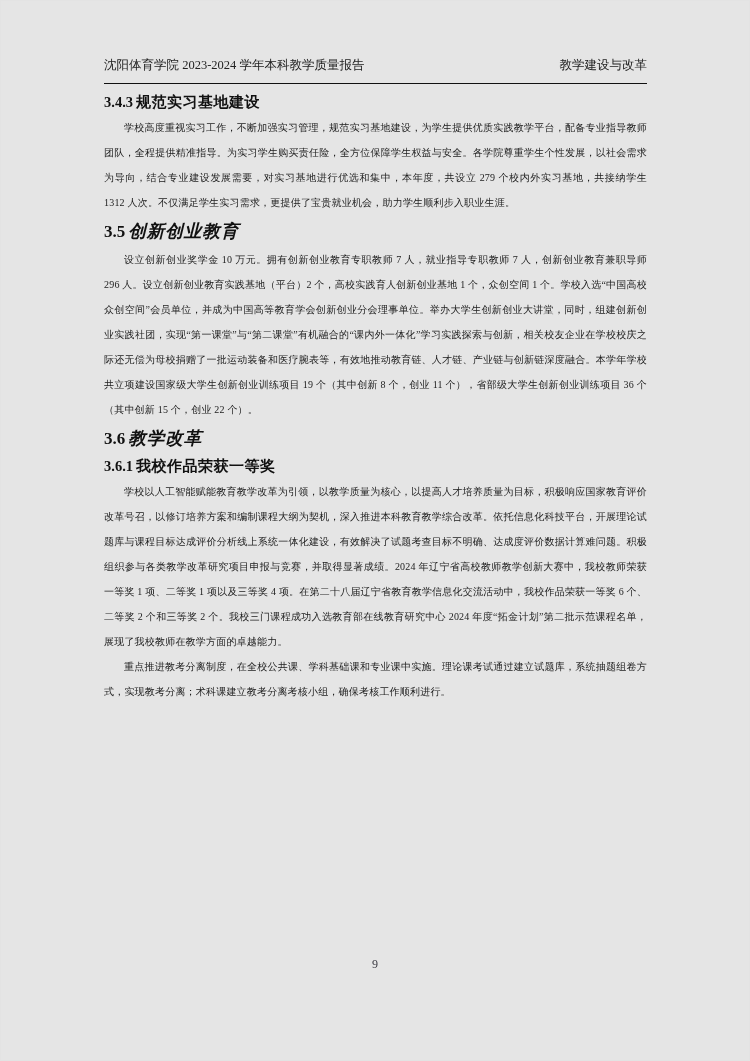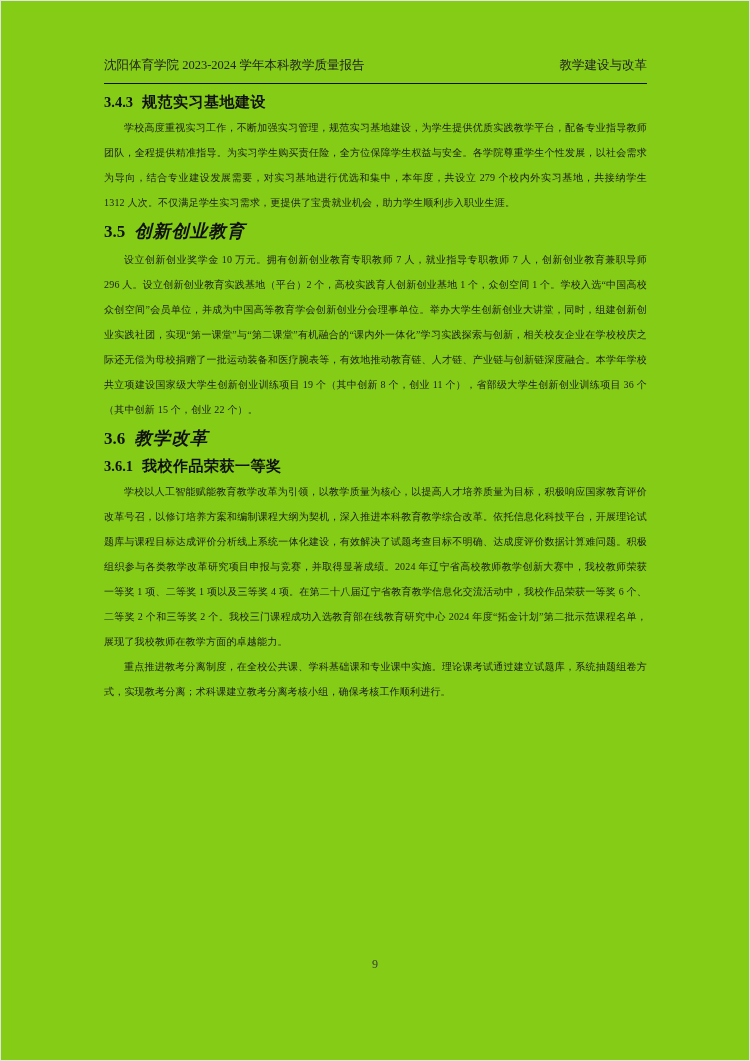--- a/index.html
+++ b/index.html
@@ -5,21 +5,21 @@
   * { margin: 0; padding: 0; box-sizing: border-box; }
   html, body { background: #ffffff; }
   body {
     width: 750px; height: 1061px;
     font-family: "Liberation Serif", "DejaVu Serif", serif;
     color: #1c1c1c;
   }
   .page {
     position: relative;
     width: 750px; height: 1061px;
-    background: #84cc16;
+    background: #e5e5e5;
     border: 1px solid #e3e3e3;
     padding: 56px 102px 0 103px;
     overflow: hidden;
   }
   .header {
     display: flex;
     justify-content: space-between;
     align-items: baseline;
     font-size: 12.5px;
     color: #222222;
@@ -40,21 +40,21 @@
     display: flex;
     align-items: baseline;
     font-weight: bold;
     color: #111111;
   }
   .h2 { margin: 3px 0 2px 0; line-height: 26px; }
   .h3 { margin: 2px 0 1px 0; line-height: 23px; }
   .h2 .num, .h3 .num {
     font-family: "Liberation Serif", "DejaVu Serif", serif;
     font-weight: 600;
-    margin-right: 9px;
+    margin-right: 3px;
   }
   .h2 .num { font-size: 17px; }
   .h3 .num { font-size: 14.5px; }
   .h2 .ttl {
     font-family: "Liberation Sans", "DejaVu Sans", sans-serif;
     font-size: 17.5px;
     letter-spacing: 1px;
     font-style: italic;
   }
   .h3 .ttl {

